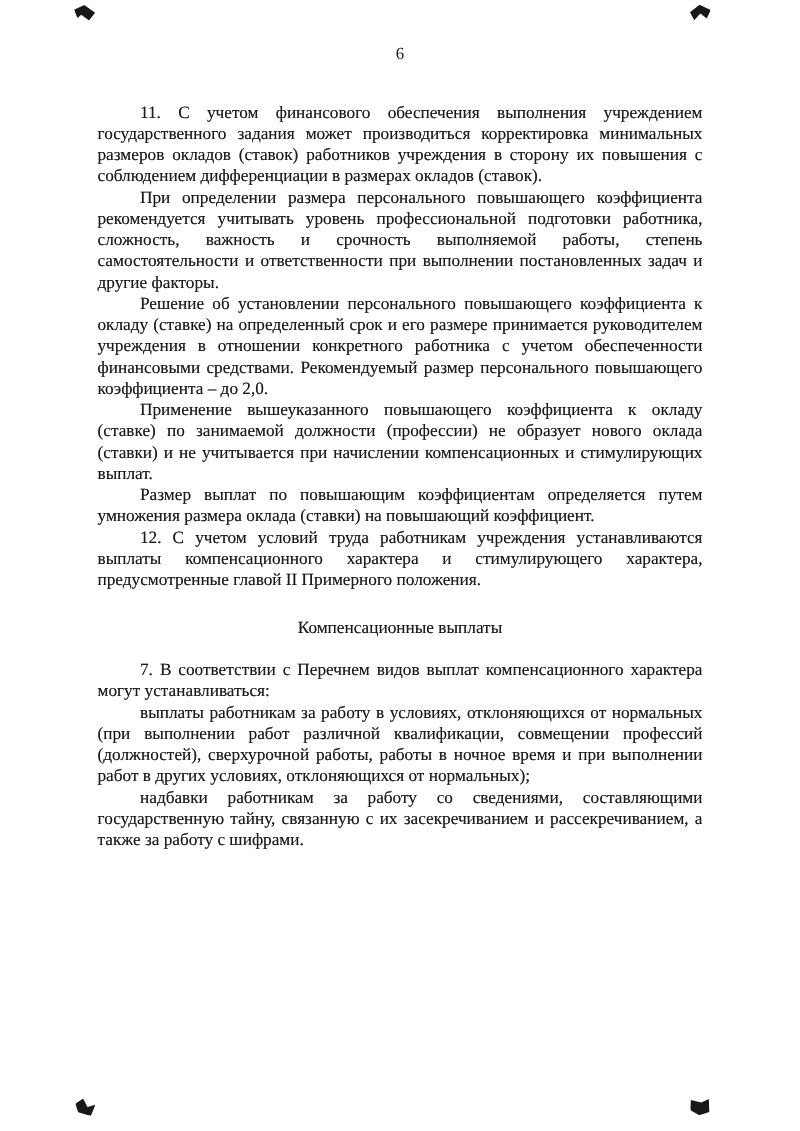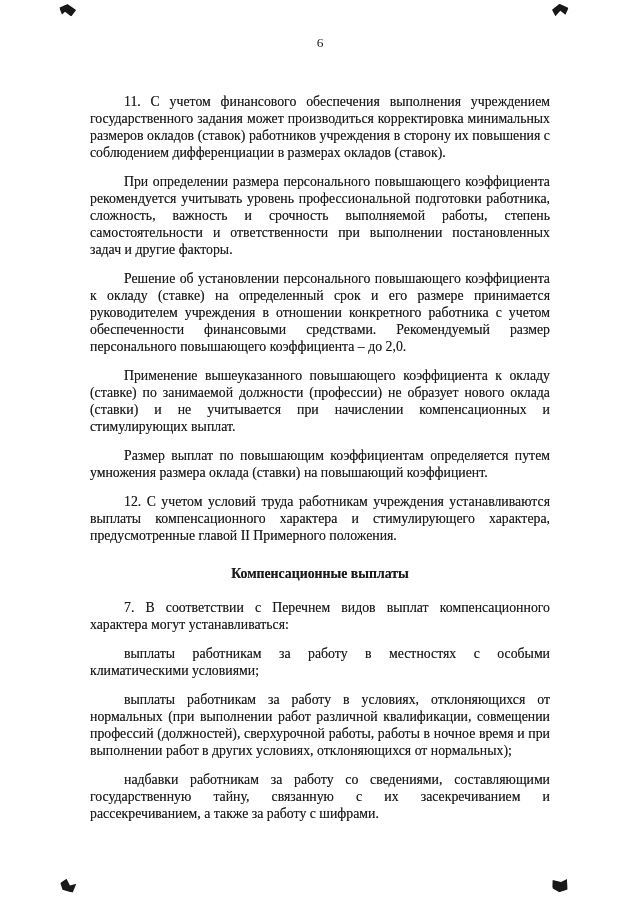--- a/index.html
+++ b/index.html
@@ -29,27 +29,27 @@
     position: absolute;
     left: 78px;
     top: 81px;
     width: 484px;
     font-size: 13.8px;
     line-height: 17px;
     text-align: justify;
     text-shadow: 0 0 0.4px rgba(10,10,10,0.55);
   }
   .para {
-    margin: 12px;
+    margin: 0;
     text-indent: 34px;
   }
   .section-heading {
     margin: 21px 0 17px 0;
     text-align: center;
-    font-weight: bold;
+    font-weight: normal;
     font-size: 13.8px;
     text-indent: 0;
   }
   
   .corner-mark {
     position: absolute;
     width: 16px;
     height: 13px;
     background: #181818;
   }
@@ -90,18 +90,17 @@
     <p class="para">11. С учетом финансового обеспечения выполнения учреждением государственного задания может производиться корректировка минимальных размеров окладов (ставок) работников учреждения в сторону их повышения с соблюдением дифференциации в размерах окладов (ставок).</p>
     <p class="para">При определении размера персонального повышающего коэффициента рекомендуется учитывать уровень профессиональной подготовки работника, сложность, важность и срочность выполняемой работы, степень самостоятельности и ответственности при выполнении постановленных задач и другие факторы.</p>
     <p class="para">Решение об установлении персонального повышающего коэффициента к окладу (ставке) на определенный срок и его размере принимается руководителем учреждения в отношении конкретного работника с учетом обеспеченности финансовыми средствами. Рекомендуемый размер персонального повышающего коэффициента – до 2,0.</p>
     <p class="para">Применение вышеуказанного повышающего коэффициента к окладу (ставке) по занимаемой должности (профессии) не образует нового оклада (ставки) и не учитывается при начислении компенсационных и стимулирующих выплат.</p>
     <p class="para">Размер выплат по повышающим коэффициентам определяется путем умножения размера оклада (ставки) на повышающий коэффициент.</p>
     <p class="para">12. С учетом условий труда работникам учреждения устанавливаются выплаты компенсационного характера и стимулирующего характера, предусмотренные главой II Примерного положения.</p>
 
     <h2 class="section-heading">Компенсационные выплаты</h2>
 
     <p class="para">7. В соответствии с Перечнем видов выплат компенсационного характера могут устанавливаться:</p>
-    <p class="para">выплаты работникам за работу в местностях с особыми климатическими условиями;</p>
     <p class="para">выплаты работникам за работу в условиях, отклоняющихся от нормальных (при выполнении работ различной квалификации, совмещении профессий (должностей), сверхурочной работы, работы в ночное время и при выполнении работ в других условиях, отклоняющихся от нормальных);</p>
     <p class="para">надбавки работникам за работу со сведениями, составляющими государственную тайну, связанную с их засекречиванием и рассекречиванием, а также за работу с шифрами.</p>
   </div>
 
 </div>
 
 </body></html>

